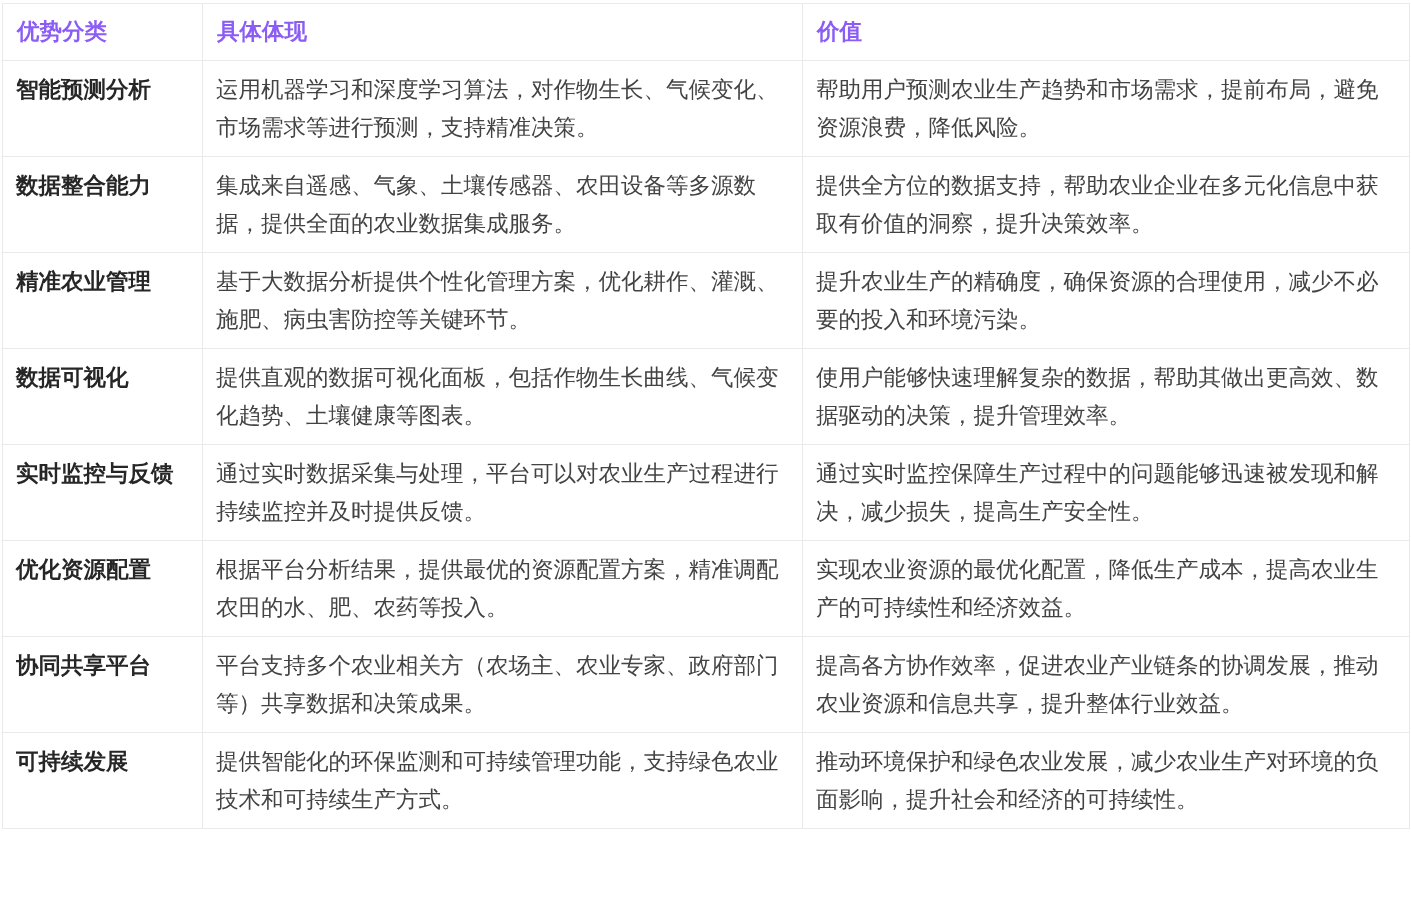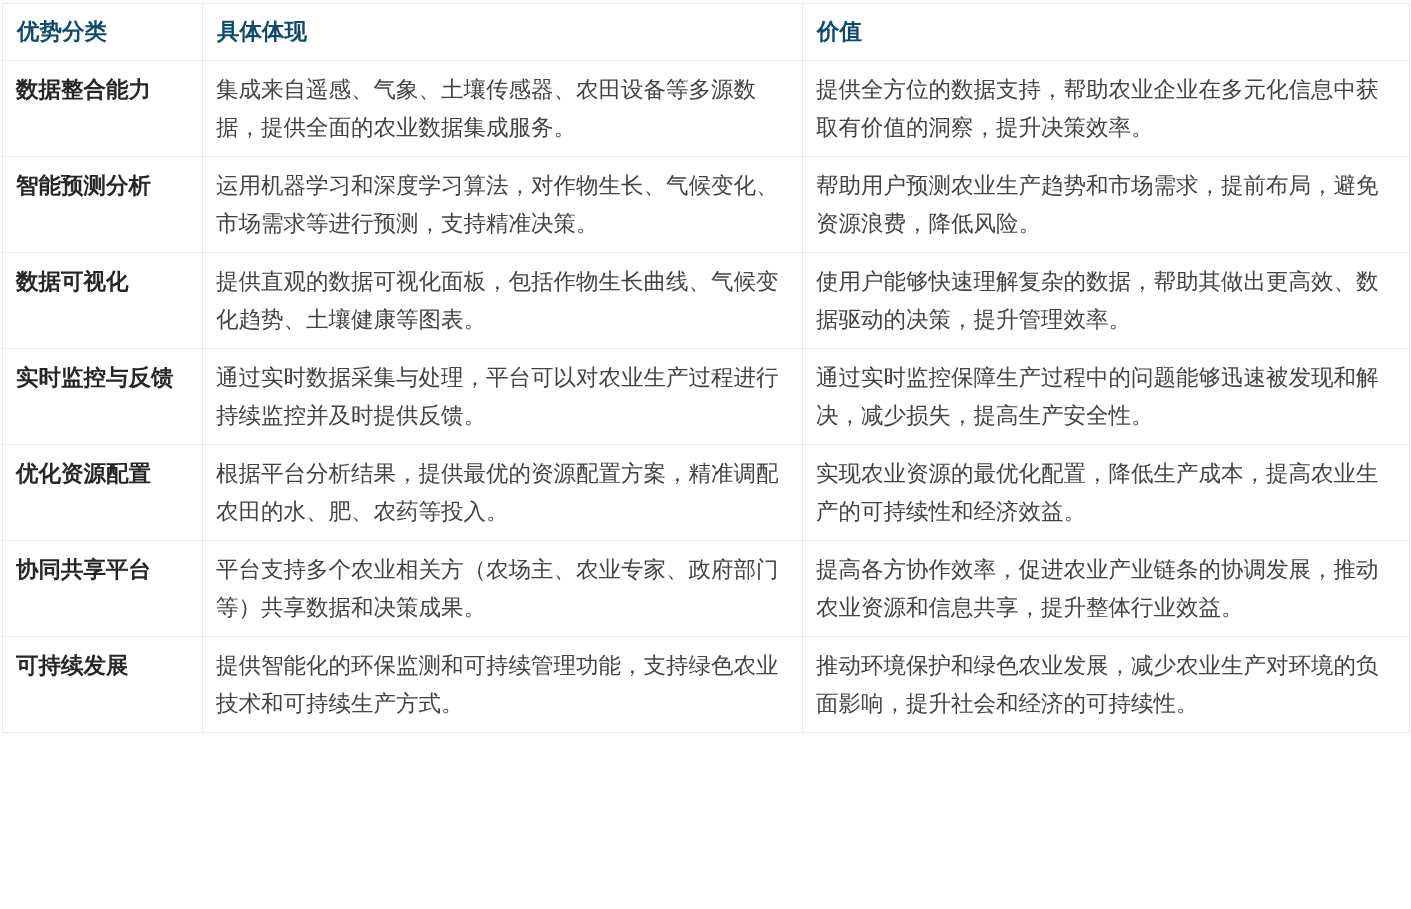--- a/index.html
+++ b/index.html
@@ -26,21 +26,21 @@
   th, td {
     border: 1px solid #e9e9e9;
     text-align: left;
     vertical-align: top;
     box-sizing: border-box;
     overflow: hidden;
   }
   th {
     font-size: 22.5px;
     font-weight: 700;
-    color: #0c4a6e;
+    color: #8b5cf6;
     line-height: 30px;
     padding: 13px 15px 13px 14px;
     white-space: nowrap;
   }
   td {
     font-size: 22.5px;
     line-height: 37.5px;
     padding: 10px 15px 10px 13px;
     color: #434343;
     white-space: pre-line;
@@ -63,32 +63,39 @@
     </colgroup>
     <thead>
       <tr>
         <th>优势分类</th>
         <th>具体体现</th>
         <th>价值</th>
       </tr>
     </thead>
     <tbody>
       <tr>
+        <td class="category">智能预测分析</td>
+        <td>运用机器学习和深度学习算法，对作物生长、气候变化、
+市场需求等进行预测，支持精准决策。</td>
+        <td>帮助用户预测农业生产趋势和市场需求，提前布局，避免
+资源浪费，降低风险。</td>
+      </tr>
+      <tr>
         <td class="category">数据整合能力</td>
         <td>集成来自遥感、气象、土壤传感器、农田设备等多源数
 据，提供全面的农业数据集成服务。</td>
         <td>提供全方位的数据支持，帮助农业企业在多元化信息中获
 取有价值的洞察，提升决策效率。</td>
       </tr>
       <tr>
-        <td class="category">智能预测分析</td>
-        <td>运用机器学习和深度学习算法，对作物生长、气候变化、
-市场需求等进行预测，支持精准决策。</td>
-        <td>帮助用户预测农业生产趋势和市场需求，提前布局，避免
-资源浪费，降低风险。</td>
+        <td class="category">精准农业管理</td>
+        <td>基于大数据分析提供个性化管理方案，优化耕作、灌溉、
+施肥、病虫害防控等关键环节。</td>
+        <td>提升农业生产的精确度，确保资源的合理使用，减少不必
+要的投入和环境污染。</td>
       </tr>
       <tr>
         <td class="category">数据可视化</td>
         <td>提供直观的数据可视化面板，包括作物生长曲线、气候变
 化趋势、土壤健康等图表。</td>
         <td>使用户能够快速理解复杂的数据，帮助其做出更高效、数
 据驱动的决策，提升管理效率。</td>
       </tr>
       <tr>
         <td class="category">实时监控与反馈</td>

